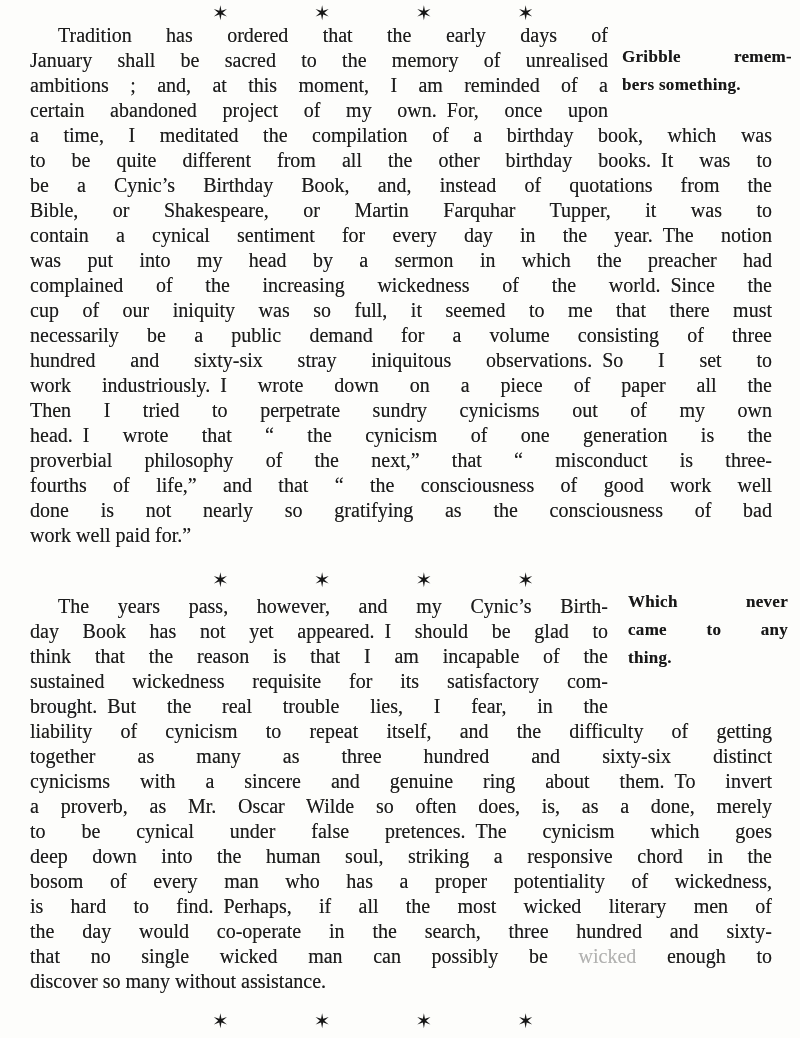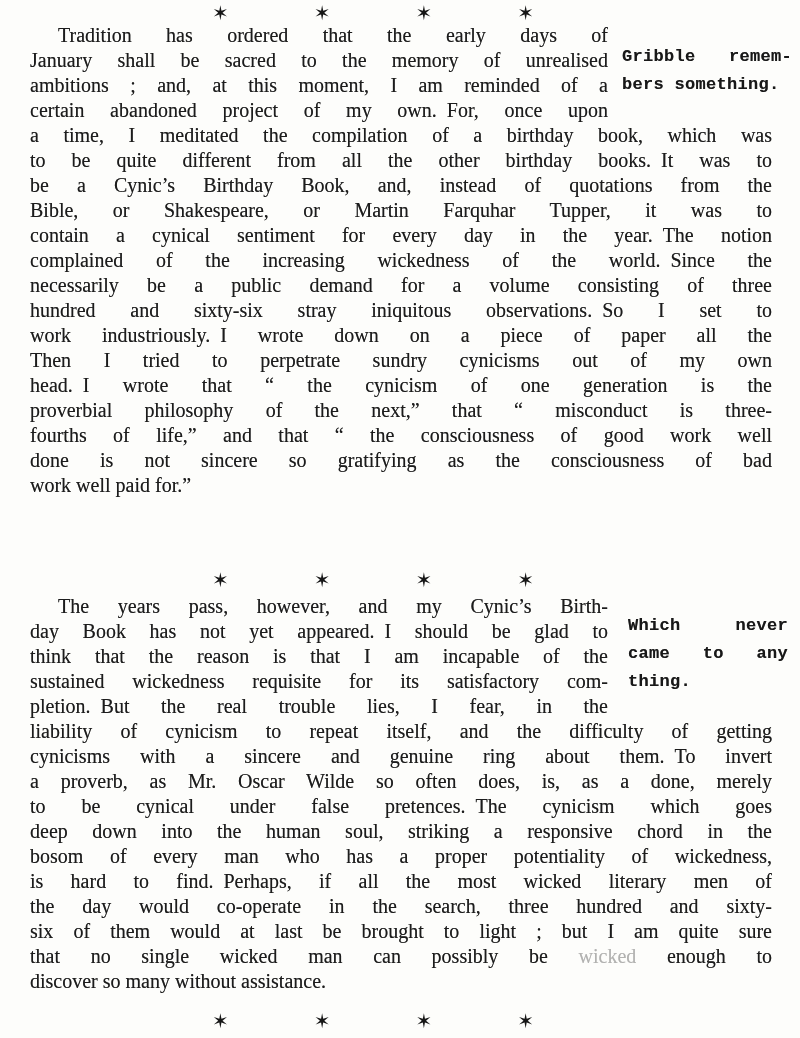--- a/index.html
+++ b/index.html
@@ -43,36 +43,36 @@
   }
   .narrow { width: 578px; }
   .full   { width: 742px; }
   .indent { padding-left: 28px; }
   .last   { text-align: center; text-align-last: left; }
   .faded  { opacity: 0.33; filter: blur(0.5px); margin-top: 9px; }
 
   
   .note {
     position: absolute;
-    font-family: Liberation Mono, monospace;
+    font-family: Liberation Serif, serif;
     font-weight: bold;
     color: #181818;
     letter-spacing: 0.3px;
     text-shadow: 0 0 0.4px rgba(20,20,20,0.5);
   }
   .note .nline {
     font-size: 17px;
     line-height: 28px; height: 28px;
     text-align: justify;
     text-align-last: justify;
     overflow: hidden;
   }
   .note .nlast { text-align: center; text-align-last: left; }
   .note-1 { left: 622px; top: 43px;  width: 170px; }
-  .note-2 { left: 628px; top: 612px; width: 160px; }
+  .note-2 { left: 628px; top: 588px; width: 160px; }
 </style>
 </head>
 <body>
 
 <div class="page">
 
   <div class="sep sep-top">
     <span>✶</span>
     <span>✶</span>
     <span>✶</span>
@@ -82,59 +82,61 @@
   <div class="para p1">
     <div class="line narrow indent">Tradition has ordered that the early days of</div>
     <div class="line narrow">January shall be sacred to the memory of unrealised</div>
     <div class="line narrow">ambitions ; and, at this moment, I am reminded of a</div>
     <div class="line narrow">certain abandoned project of my own. For, once upon</div>
     <div class="line full">a time, I meditated the compilation of a birthday book, which was</div>
     <div class="line full">to be quite different from all the other birthday books. It was to</div>
     <div class="line full">be a Cynic’s Birthday Book, and, instead of quotations from the</div>
     <div class="line full">Bible, or Shakespeare, or Martin Farquhar Tupper, it was to</div>
     <div class="line full">contain a cynical sentiment for every day in the year. The notion</div>
+    <div class="line full">was put into my head by a sermon in which the preacher had</div>
     <div class="line full">complained of the increasing wickedness of the world. Since the</div>
+    <div class="line full">cup of our iniquity was so full, it seemed to me that there must</div>
     <div class="line full">necessarily be a public demand for a volume consisting of three</div>
     <div class="line full">hundred and sixty-six stray iniquitous observations. So I set to</div>
     <div class="line full">work industriously. I wrote down on a piece of paper all the</div>
     <div class="line full">Then I tried to perpetrate sundry cynicisms out of my own</div>
     <div class="line full">head. I wrote that “ the cynicism of one generation is the</div>
     <div class="line full">proverbial philosophy of the next,” that “ misconduct is three-</div>
     <div class="line full">fourths of life,” and that “ the consciousness of good work well</div>
-    <div class="line full">done is not sincere so gratifying as the consciousness of bad</div>
+    <div class="line full">done is not nearly so gratifying as the consciousness of bad</div>
     <div class="line full last">work well paid for.”</div>
   </div>
 
   <div class="note note-1">
     <div class="nline">Gribble remem-</div>
     <div class="nline nlast">bers something.</div>
   </div>
 
   <div class="sep sep-middle">
     <span>✶</span>
     <span>✶</span>
     <span>✶</span>
     <span>✶</span>
   </div>
 
   <div class="para p2">
     <div class="line narrow indent">The years pass, however, and my Cynic’s Birth-</div>
     <div class="line narrow">day Book has not yet appeared. I should be glad to</div>
     <div class="line narrow">think that the reason is that I am incapable of the</div>
     <div class="line narrow">sustained wickedness requisite for its satisfactory com-</div>
-    <div class="line narrow">pletion. But the real trouble lies, I fear, in the</div>
+    <div class="line narrow">brought. But the real trouble lies, I fear, in the</div>
     <div class="line full">liability of cynicism to repeat itself, and the difficulty of getting</div>
+    <div class="line full">together as many as three hundred and sixty-six distinct</div>
     <div class="line full">cynicisms with a sincere and genuine ring about them. To invert</div>
     <div class="line full">a proverb, as Mr. Oscar Wilde so often does, is, as a done, merely</div>
     <div class="line full">to be cynical under false pretences. The cynicism which goes</div>
     <div class="line full">deep down into the human soul, striking a responsive chord in the</div>
     <div class="line full">bosom of every man who has a proper potentiality of wickedness,</div>
     <div class="line full">is hard to find. Perhaps, if all the most wicked literary men of</div>
     <div class="line full">the day would co-operate in the search, three hundred and sixty-</div>
-    <div class="line full">six of them would at last be brought to light ; but I am quite sure</div>
     <div class="line full"><span>that no single wicked man can possibly be </span><span class="faded">wicked</span><span> enough to</span></div>
     <div class="line full last">discover so many without assistance.</div>
   </div>
 
   <div class="note note-2">
     <div class="nline">Which never</div>
     <div class="nline">came to any</div>
     <div class="nline nlast">thing.</div>
   </div>
 

